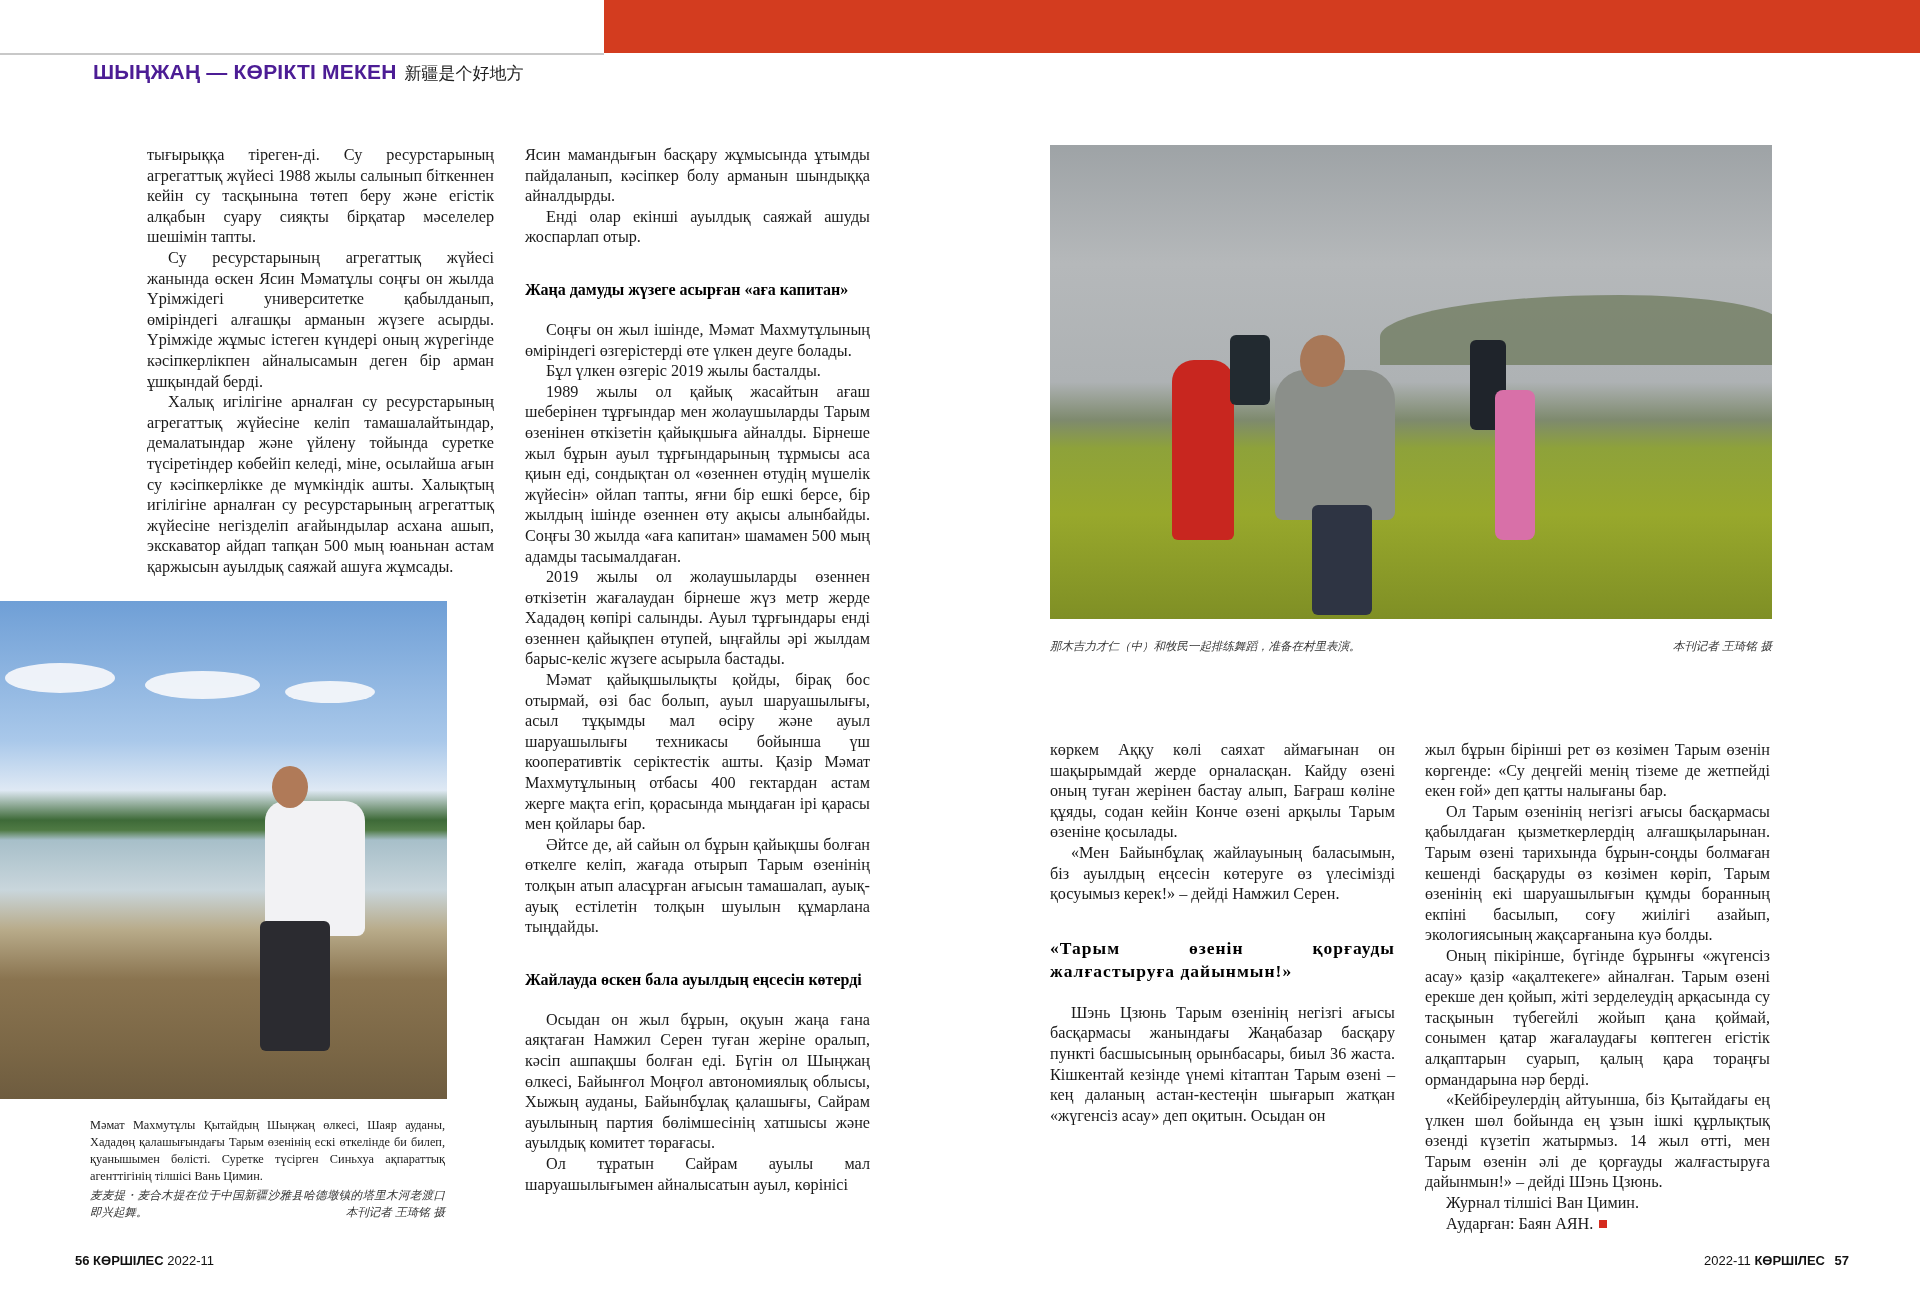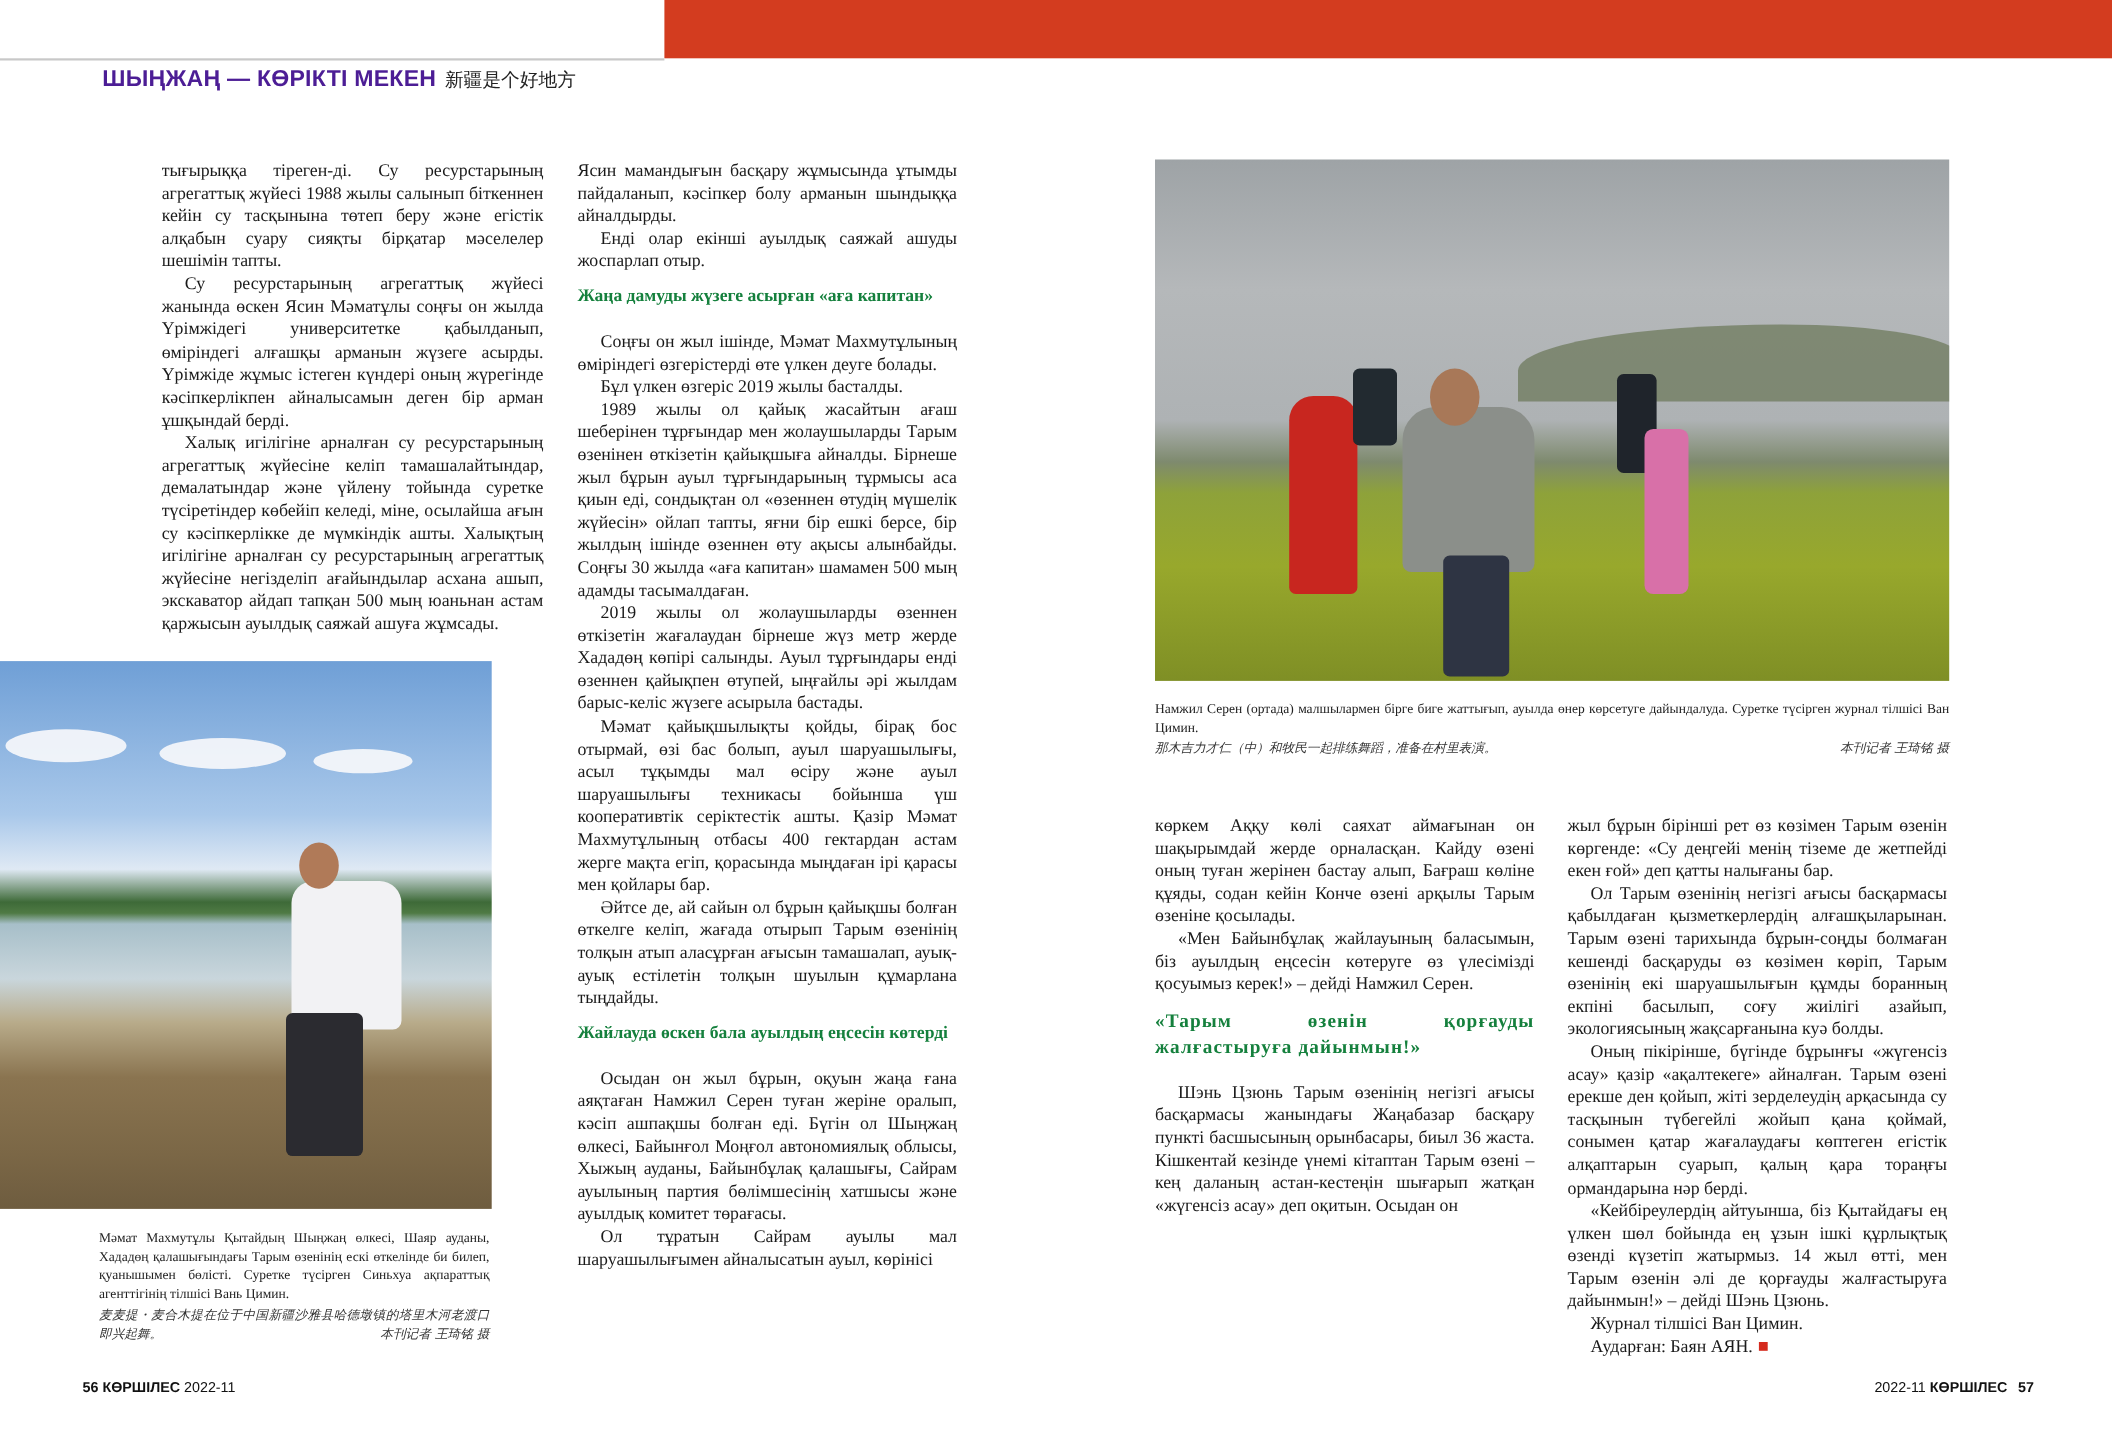--- a/index.html
+++ b/index.html
@@ -5,21 +5,21 @@
   html,body{margin:0;padding:0;}
   body{width:1920px;height:1312px;position:relative;background:#fff;overflow:hidden;font-family:"Liberation Serif","DejaVu Serif",serif;color:#1a1a1a;}
   .topbar{position:absolute;left:604px;top:0;width:1316px;height:53px;background:#d33c1f;}
   .toprule{position:absolute;left:0;top:53px;width:604px;height:2px;background:#c8c8c8;}
   .section-title{position:absolute;left:93px;top:60px;height:30px;display:flex;align-items:baseline;gap:8px;}
   .section-title .kz{font-family:"Liberation Sans","DejaVu Sans",sans-serif;font-weight:bold;font-size:21px;color:#4c1d95;letter-spacing:0.2px;}
   .section-title .zh{font-family:"DejaVu Sans",sans-serif;font-size:17px;color:#222;}
   .col{position:absolute;font-size:16.2px;line-height:20.6px;text-align:justify;}
   .col p{margin:0;text-indent:21px;}
   .col p.noindent{text-indent:0;}
-  .col h3{margin:12px 0 20px 0;font-size:16px;line-height:20px;color:#15803d;font-weight:bold;text-indent:0;}
+  .col h3{margin:32px 0 20px 0;font-size:16px;line-height:20px;color:#000000;font-weight:bold;text-indent:0;}
   .col h3.big{font-size:17.5px;letter-spacing:1px;line-height:23px;}
   .photo{position:absolute;overflow:hidden;}
   .photo1{left:0;top:601px;width:447px;height:498px;background:linear-gradient(180deg,#6f9fd6 0%,#a9c8ea 28%,#dfe9f4 38%,#3e6a38 44%,#4f7a44 46%,#a7bfc9 48%,#c9d6dc 58%,#b8ab8a 66%,#8a7450 76%,#7b6746 90%,#6e5c3f 100%);}
   .photo2{left:1050px;top:145px;width:722px;height:474px;background:linear-gradient(180deg,#9ea3a6 0%,#b5b8ba 25%,#aeb2b4 50%,#7e8a6e 58%,#8ea23a 64%,#98a82c 78%,#7f8f25 100%);}
   .cloud{position:absolute;background:#f3f6fa;border-radius:50%;opacity:.95;}
   .fig{position:absolute;border-radius:6px;}
   .caption{position:absolute;font-size:12.3px;line-height:17px;text-align:justify;color:#222;}
   .caption .zh{font-family:"DejaVu Serif",serif;font-style:italic;font-size:11.5px;color:#333;display:flex;justify-content:space-between;}
   .footer{position:absolute;top:1253px;font-family:"Liberation Sans","DejaVu Sans",sans-serif;font-size:13px;color:#111;}
   .footer b{font-weight:bold;}
@@ -77,21 +77,20 @@
   <div class="fig" style="left:330px;top:150px;width:400px;height:70px;background:#6d7a5c;border-radius:60% 40% 0 0;opacity:.75;"></div>
   <div class="fig" style="left:122px;top:215px;width:62px;height:180px;background:#c8261f;border-radius:22px 22px 6px 6px;"></div>
   <div class="fig" style="left:225px;top:225px;width:120px;height:150px;background:#8b8f8a;border-radius:30px 30px 8px 8px;"></div>
   <div class="fig" style="left:250px;top:190px;width:45px;height:52px;background:#a87858;border-radius:50%;"></div>
   <div class="fig" style="left:262px;top:360px;width:60px;height:110px;background:#2e3443;"></div>
   <div class="fig" style="left:180px;top:190px;width:40px;height:70px;background:#222a30;"></div>
   <div class="fig" style="left:420px;top:195px;width:36px;height:90px;background:#1f242b;"></div>
   <div class="fig" style="left:445px;top:245px;width:40px;height:150px;background:#d870a8;border-radius:8px;"></div>
 </div>
 <div class="caption" style="left:1050px;top:636px;width:722px;">
-  <div>Намжил Серен (ортада) малшылармен бірге биге жаттығып, ауылда өнер көрсетуге дайындалуда. Суретке түсірген журнал тілшісі Ван Цимин.</div>
   <div class="zh" style="margin-top:2px;">
     <span>那木吉力才仁（中）和牧民一起排练舞蹈，准备在村里表演。</span>
     <span>本刊记者 王琦铭 摄</span>
   </div>
 </div>
 
 <div class="col" style="left:1050px;top:740px;width:345px;">
   <p class="noindent">көркем Аққу көлі саяхат аймағынан он шақырымдай жерде орналасқан. Кайду өзені оның туған жерінен бастау алып, Бағраш көліне құяды, содан кейін Конче өзені арқылы Тарым өзеніне қосылады.</p>
   <p>«Мен Байынбұлақ жайлауының баласымын, біз ауылдың еңсесін көтеруге өз үлесімізді қосуымыз керек!» – дейді Намжил Серен.</p>
   <h3 class="big">«Тарым өзенін қорғауды жалғастыруға дайынмын!»</h3>

